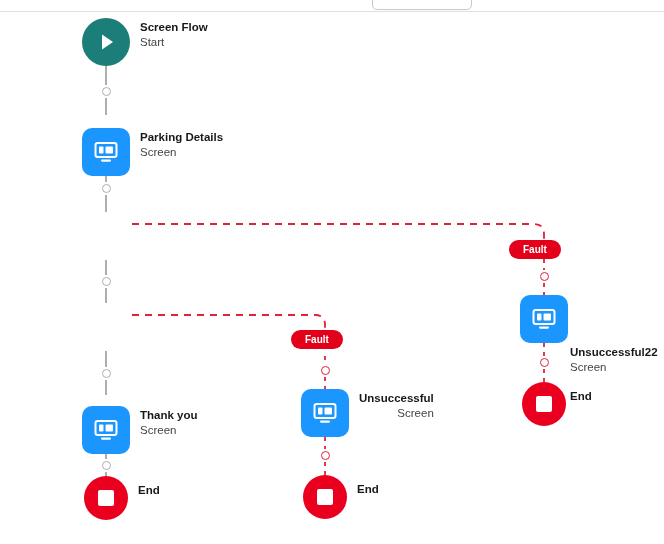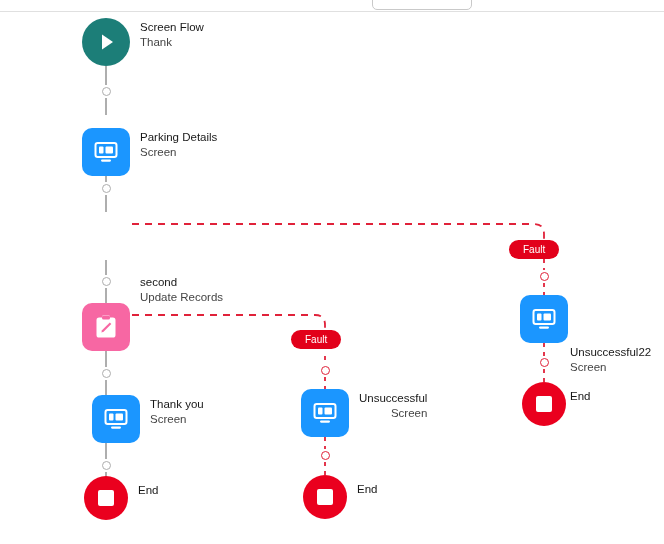--- a/index.html
+++ b/index.html
@@ -91,21 +91,21 @@
     position: absolute;
     left: 58px;
     top: 2px;
     white-space: nowrap;
   }
   .node-label.above {
     top: -28px;
   }
   .node-title {
     font-size: 11.5px;
-    font-weight: normal;
+    font-weight: bold;
     color: #181818;
     line-height: 15px;
   }
   .node-subtitle {
     font-size: 11.5px;
     font-weight: normal;
     color: #444444;
     line-height: 15px;
   }
   .node-label.end-only .node-title {
@@ -128,21 +128,21 @@
 
   
   .fault-badge {
     position: absolute;
     height: 19px;
     padding: 0 14px;
     border-radius: 10px;
     background: #E2001A;
     color: #ffffff;
     font-size: 10px;
-    font-weight: normal;
+    font-weight: bold;
     line-height: 19px;
     text-align: center;
     white-space: nowrap;
     box-sizing: border-box;
   }
 </style>
 </head>
 <body>
 
 <div id="top-chrome">
@@ -207,56 +207,42 @@
   <div class="fault-badge" style="left:291px; top:318px;">Fault</div>
 
   <div class="node" style="left:82px; top:6px;">
     <div class="node-icon round icon-start">
       <svg width="26" height="26" viewBox="0 0 26 26" xmlns="http://www.w3.org/2000/svg">
         <path d="M9 5.5 L20 13 L9 20.5 Z" fill="#ffffff"></path>
       </svg>
     </div>
     <div class="node-label">
       <div class="node-title">Screen Flow</div>
-      <div class="node-subtitle">Thank</div>
+      <div class="node-subtitle">Start</div>
     </div>
   </div>
 
   <div class="node" style="left:82px; top:103px;margin-top:13px;">
     <div class="node-icon icon-screen">
       <svg width="28" height="28" viewBox="0 0 28 28" xmlns="http://www.w3.org/2000/svg">
         <rect x="3.5" y="5" width="21" height="14" rx="2.2" fill="none" stroke="#ffffff" stroke-width="2"></rect>
         <rect x="7" y="8.5" width="4.5" height="7" rx="1" fill="#ffffff"></rect>
         <rect x="13.5" y="8.5" width="7.5" height="7" rx="1" fill="#ffffff"></rect>
         <rect x="9" y="21.5" width="10" height="2.2" rx="1.1" fill="#ffffff"></rect>
       </svg>
     </div>
     <div class="node-label">
       <div class="node-title">Parking Details</div>
       <div class="node-subtitle">Screen</div>
     </div>
   </div>
 
 
-  <div class="node" style="left:82px; top:291px;">
-    <div class="node-icon icon-update">
-      <svg width="28" height="28" viewBox="0 0 28 28" xmlns="http://www.w3.org/2000/svg">
-        <rect x="4.5" y="4.5" width="19" height="20" rx="2.6" fill="#ffffff"></rect>
-        <rect x="10" y="2.2" width="8" height="4.4" rx="1.6" fill="#ffffff"></rect>
-        <rect x="10" y="2.6" width="8" height="4" rx="1.5" fill="#F767A3"></rect>
-        <path d="M17.8 9.6 L19.3 11.1 L11.6 18.8 L9.4 19.4 L10.0 17.2 Z" fill="#F767A3"></path>
-      </svg>
-    </div>
-    <div class="node-label above">
-      <div class="node-title">second</div>
-      <div class="node-subtitle">Update Records</div>
-    </div>
-  </div>
-
-  <div class="node" style="left:82px; top:383px;margin-left:10px;">
+
+  <div class="node" style="left:82px; top:394px;">
     <div class="node-icon icon-screen">
       <svg width="28" height="28" viewBox="0 0 28 28" xmlns="http://www.w3.org/2000/svg">
         <rect x="3.5" y="5" width="21" height="14" rx="2.2" fill="none" stroke="#ffffff" stroke-width="2"></rect>
         <rect x="7" y="8.5" width="4.5" height="7" rx="1" fill="#ffffff"></rect>
         <rect x="13.5" y="8.5" width="7.5" height="7" rx="1" fill="#ffffff"></rect>
         <rect x="9" y="21.5" width="10" height="2.2" rx="1.1" fill="#ffffff"></rect>
       </svg>
     </div>
     <div class="node-label">
       <div class="node-title">Thank you</div>

